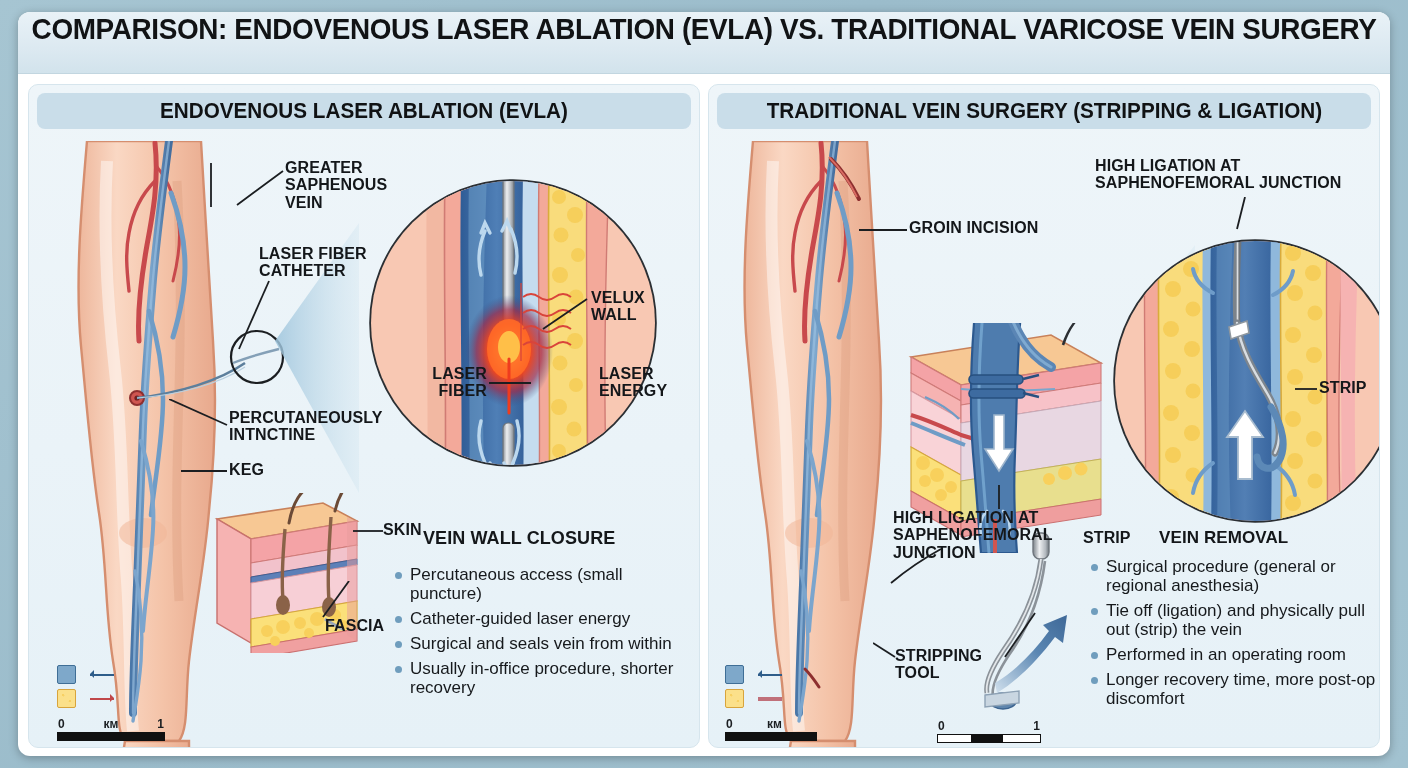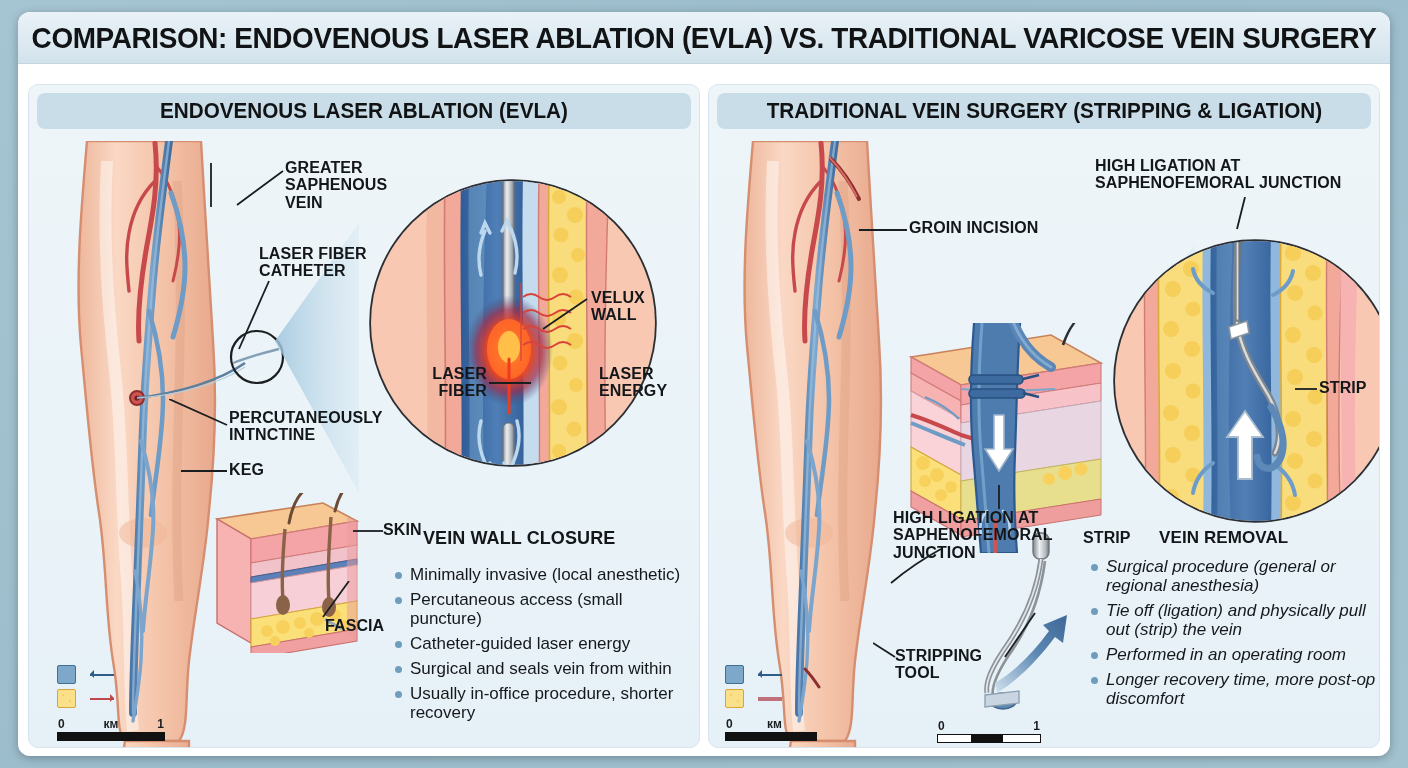--- a/index.html
+++ b/index.html
@@ -19,24 +19,24 @@
     width: 1372px; height: 744px;
     background: #ffffff;
     border-radius: 12px;
     box-shadow: 0 2px 10px rgba(0,0,0,.28);
     overflow: hidden;
   }
 
   
   .title-bar {
     position: absolute; left: 0; top: 0;
-    width: 100%; height: 52px;
+    width: 100%; height: 62px;
     background: linear-gradient(180deg,#e9f2f7 0%,#dce9f1 60%,#d2e3ec 100%);
     border-bottom: 1px solid #c2d6e0;
-    display: flex; align-items: center; justify-content: center;
+    display: flex; align-items: flex-start; justify-content: center;
   }
   .title-bar h1 {
     font-size: 30px;
     font-weight: 700;
     letter-spacing: -0.4px;
     color: #111315;
     font-family: "Liberation Sans Narrow","Liberation Sans",sans-serif;
     transform: scaleX(.93);
     white-space: nowrap;
   }
@@ -400,21 +400,20 @@
       <svg style="position:absolute;left:460px;top:236px" width="46" height="14">
         <path d="M0 6 L42 6" stroke="#1b1e21" stroke-width="1.8" fill="none"></path>
       </svg>
 
       <div class="lbl c" style="left:570px; top:224px; width:90px;">LASER
 ENERGY</div>
 
       <div class="lbl c" style="left:394px; top:388px; width:200px; font-size:18px;">VEIN WALL CLOSURE</div>
 
       <ul class="bullets" style="left:364px; top:424px; width:300px;">
-        <li>Minimally invasive (local anesthetic)</li>
         <li>Percutaneous access (small puncture)</li>
         <li>Catheter-guided laser energy</li>
         <li>Surgical and seals vein from within</li>
         <li>Usually in-office procedure, shorter recovery</li>
       </ul>
 
       <div class="legend" style="left:28px; top:524px;">
         <div class="row">
           <span class="sw blue"></span>
           <span class="arr left">
@@ -713,21 +712,21 @@
         <path d="M34 2 L4 46" stroke="#1b1e21" stroke-width="1.8" fill="none"></path>
       </svg>
 
       <div class="lbl" style="left:610px; top:238px;">STRIP</div>
       <svg style="position:absolute;left:586px;top:240px" width="28" height="18">
         <path d="M0 8 L22 8" stroke="#1b1e21" stroke-width="1.8" fill="none"></path>
       </svg>
 
       <div class="lbl c" style="left:450px; top:388px; width:200px; font-size:17px;">VEIN REMOVAL</div>
 
-      <ul class="bullets" style="left:380px; top:416px; width:292px;font-style:italic;">
+      <ul class="bullets" style="left:380px; top:416px; width:292px;">
         <li>Surgical procedure (general or regional anesthesia)</li>
         <li>Tie off (ligation) and physically pull out (strip) the vein</li>
         <li>Performed in an operating room</li>
         <li>Longer recovery time, more post-op discomfort</li>
       </ul>
 
       <div class="legend" style="left:16px; top:524px;">
         <div class="row">
           <span class="sw blue"></span>
           <span class="arr left">

